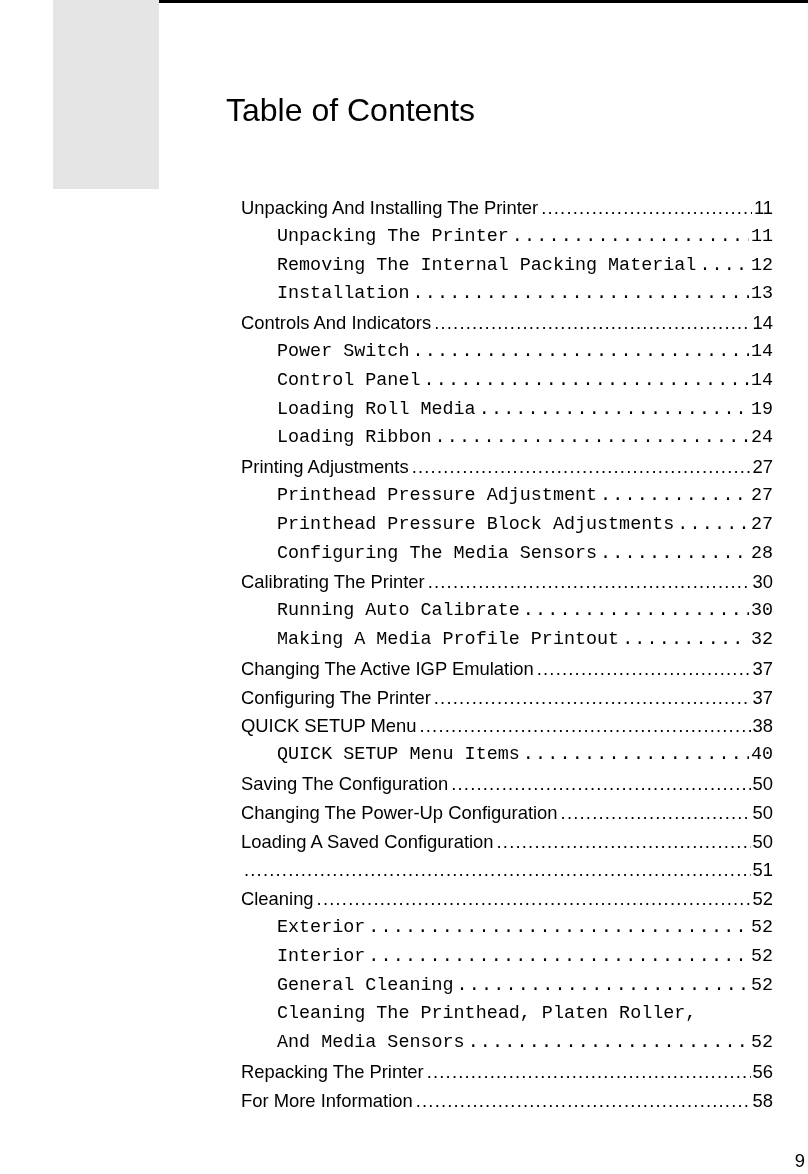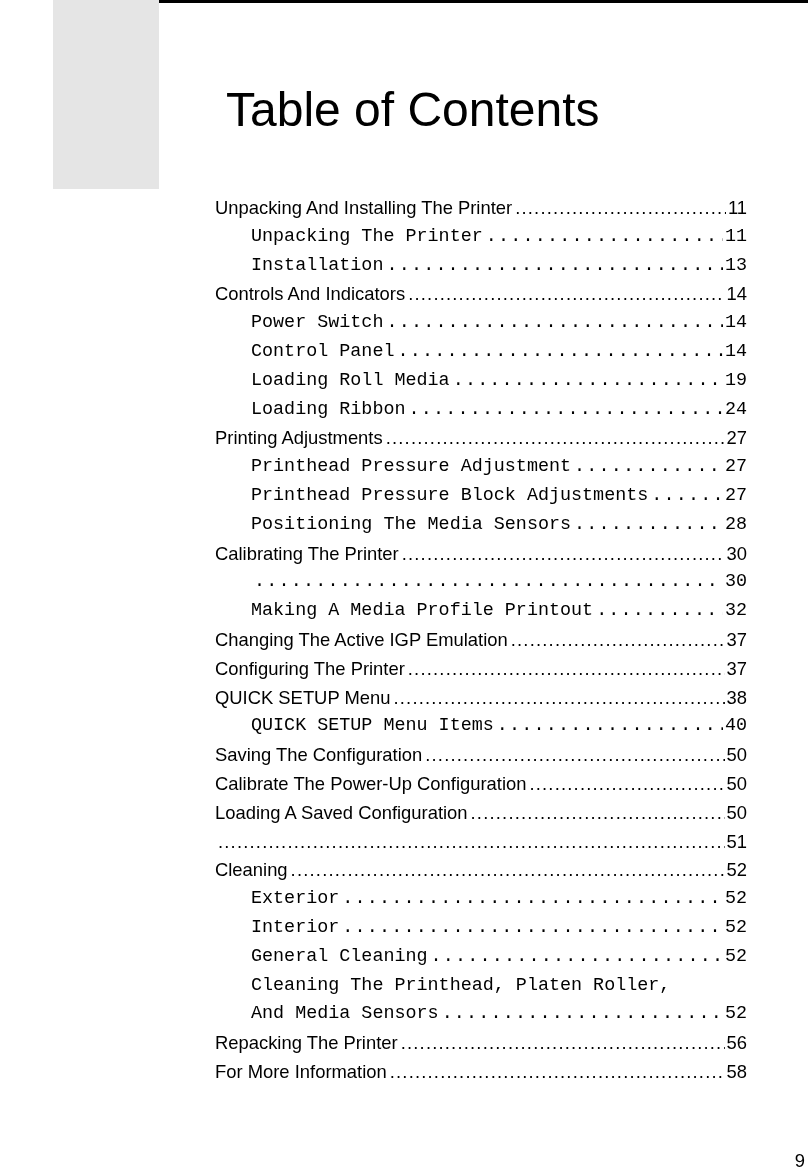--- a/index.html
+++ b/index.html
@@ -1,22 +1,22 @@
 <!DOCTYPE html>
 <html><head>
 <meta charset="utf-8">
 <style>
   html, body { margin:0; padding:0; background:#ffffff; }
   body { width:808px; height:1174px; position:relative; overflow:hidden;
          font-family:"Liberation Sans", sans-serif; color:#000; }
   .top-rule { position:absolute; left:53px; top:0; width:755px; height:3px; background:#000; }
   .gray-tab { position:absolute; left:53px; top:0; width:106px; height:189px; background:#e5e5e5; }
-  .title { position:absolute; left:226px; top:80px; font-size:48px; line-height:60px;
+  .title { position:absolute; left:226px; top:80px; font-size:32px; line-height:60px;
            font-weight:normal; margin:0; white-space:nowrap; }
-  .toc { position:absolute; left:215px; top:194px; width:532px; }
+  .toc { position:absolute; left:241px; top:194px; width:532px; }
   .row { display:flex; align-items:baseline; height:28.8px; line-height:28.8px; font-size:18.4px; white-space:nowrap; }
   .row.sub { padding-left:36px;font-family:Liberation Mono, monospace; }
   .label { flex:0 0 auto; }
   .leader { flex:1 1 auto; overflow:hidden; margin:0 2px 0 3px; letter-spacing:1.2px; }
   .leader::before { content:"........................................................................................................................................................................"; }
   .page { flex:0 0 auto; text-align:left; }
   .row.noleader .leader::before { content:""; }
   .page-number { position:absolute; right:3px; bottom:2px; font-size:18.4px; }
 </style>
 </head>
@@ -29,20 +29,25 @@
 <div class="toc" id="toc">
     <div class="row">
       <span class="label">Unpacking And Installing The Printer</span>
       <span class="leader"></span>
       <span class="page">11</span>
     </div>
     <div class="row sub">
       <span class="label">Unpacking The Printer</span>
       <span class="leader"></span>
       <span class="page">11</span>
+    </div>
+    <div class="row sub">
+      <span class="label">Removing The Internal Packing Material</span>
+      <span class="leader"></span>
+      <span class="page">12</span>
     </div>
     <div class="row sub">
       <span class="label">Installation</span>
       <span class="leader"></span>
       <span class="page">13</span>
     </div>
     <div class="row">
       <span class="label">Controls And Indicators</span>
       <span class="leader"></span>
       <span class="page">14</span>
@@ -76,30 +81,31 @@
       <span class="label">Printhead Pressure Adjustment</span>
       <span class="leader"></span>
       <span class="page">27</span>
     </div>
     <div class="row sub">
       <span class="label">Printhead Pressure Block Adjustments</span>
       <span class="leader"></span>
       <span class="page">27</span>
     </div>
     <div class="row sub">
-      <span class="label">Positioning The Media Sensors</span>
+      <span class="label">Configuring The Media Sensors</span>
       <span class="leader"></span>
       <span class="page">28</span>
     </div>
     <div class="row">
       <span class="label">Calibrating The Printer</span>
       <span class="leader"></span>
       <span class="page">30</span>
     </div>
     <div class="row sub">
+      <span class="label">Running Auto Calibrate</span>
       <span class="leader"></span>
       <span class="page">30</span>
     </div>
     <div class="row sub">
       <span class="label">Making A Media Profile Printout</span>
       <span class="leader"></span>
       <span class="page">32</span>
     </div>
     <div class="row">
       <span class="label">Changing The Active IGP Emulation</span>
@@ -120,21 +126,21 @@
       <span class="label">QUICK SETUP Menu Items</span>
       <span class="leader"></span>
       <span class="page">40</span>
     </div>
     <div class="row">
       <span class="label">Saving The Configuration</span>
       <span class="leader"></span>
       <span class="page">50</span>
     </div>
     <div class="row">
-      <span class="label">Calibrate The Power-Up Configuration</span>
+      <span class="label">Changing The Power-Up Configuration</span>
       <span class="leader"></span>
       <span class="page">50</span>
     </div>
     <div class="row">
       <span class="label">Loading A Saved Configuration</span>
       <span class="leader"></span>
       <span class="page">50</span>
     </div>
     <div class="row">
       <span class="leader"></span>

